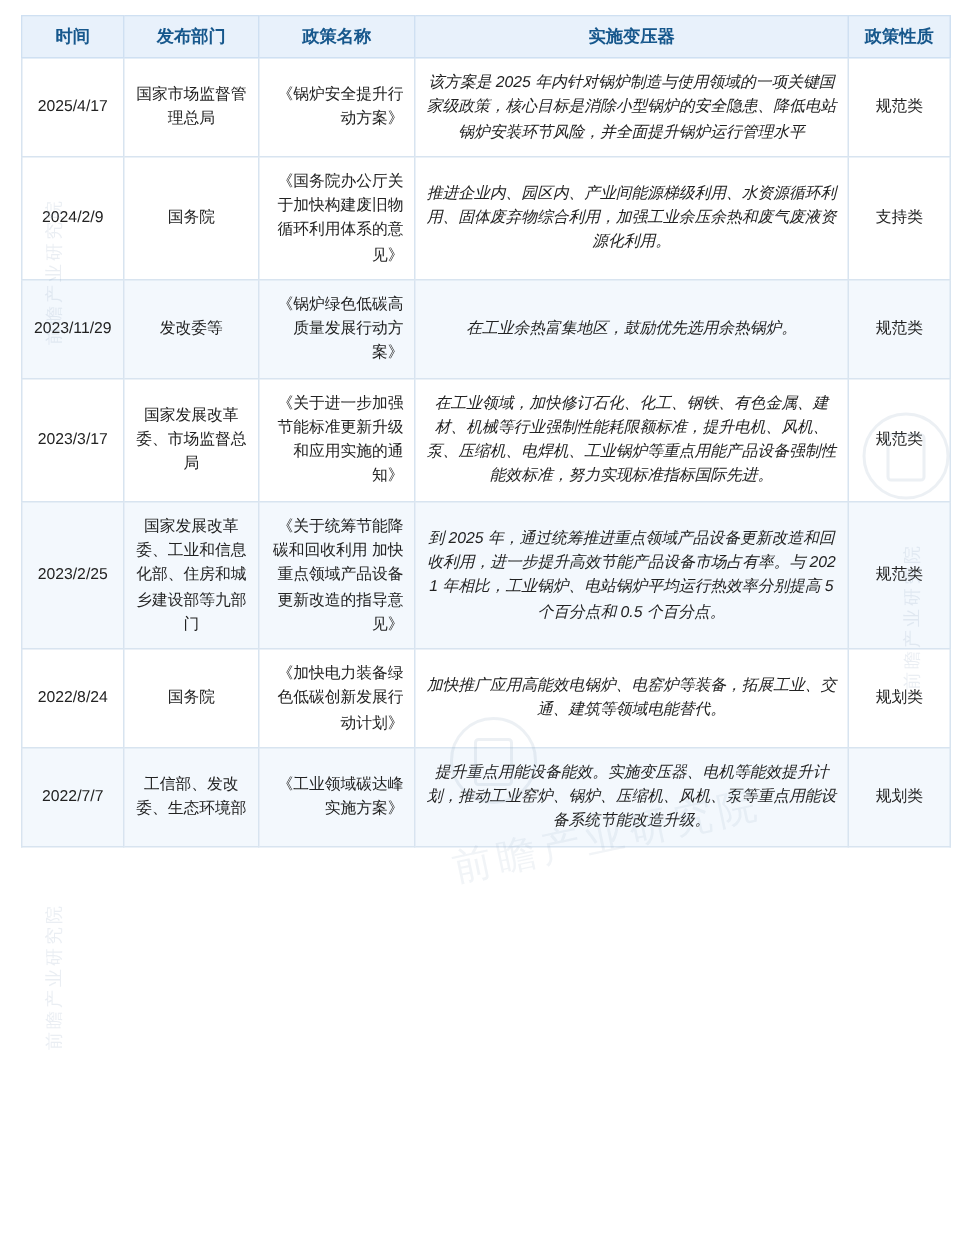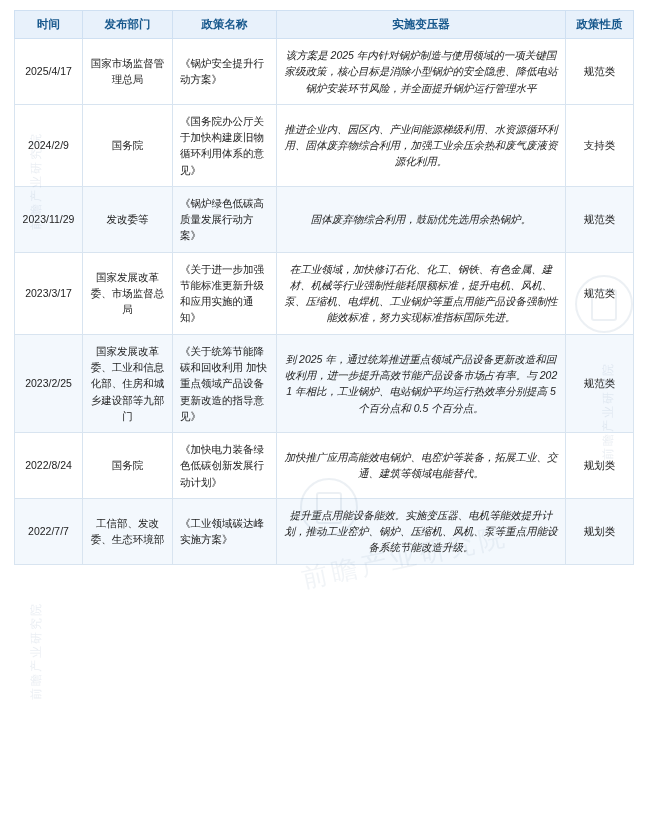--- a/index.html
+++ b/index.html
@@ -63,21 +63,21 @@
   }
   td.col-time {
     text-align: center;
     white-space: normal;
   }
   td.col-dept {
     text-align: center;
     margin-top: 40px;
   }
   td.col-name {
-    text-align: left;
+    text-align: right;
   }
   td.col-content {
     text-align: center;
     font-style: italic;
   }
   td.col-type {
     text-align: center;
   }
   tr.row-alt td {
     background: #f3f8fd;
@@ -174,21 +174,21 @@
         <td class="col-time">2024/2/9</td>
         <td class="col-dept">国务院</td>
         <td class="col-name">《国务院办公厅关于加快构建废旧物循环利用体系的意见》</td>
         <td class="col-content">推进企业内、园区内、产业间能源梯级利用、水资源循环利用、固体废弃物综合利用，加强工业余压余热和废气废液资源化利用。</td>
         <td class="col-type">支持类</td>
       </tr>
       <tr class="row-alt">
         <td class="col-time">2023/11/29</td>
         <td class="col-dept">发改委等</td>
         <td class="col-name">《锅炉绿色低碳高质量发展行动方案》</td>
-        <td class="col-content">固体废弃物综合利用，鼓励优先选用余热锅炉。</td>
+        <td class="col-content">在工业余热富集地区，鼓励优先选用余热锅炉。</td>
         <td class="col-type">规范类</td>
       </tr>
       <tr class="row-norm">
         <td class="col-time">2023/3/17</td>
         <td class="col-dept">国家发展改革委、市场监督总局</td>
         <td class="col-name">《关于进一步加强节能标准更新升级和应用实施的通知》</td>
         <td class="col-content">在工业领域，加快修订石化、化工、钢铁、有色金属、建材、机械等行业强制性能耗限额标准，提升电机、风机、泵、压缩机、电焊机、工业锅炉等重点用能产品设备强制性能效标准，努力实现标准指标国际先进。</td>
         <td class="col-type">规范类</td>
       </tr>
       <tr class="row-alt">

